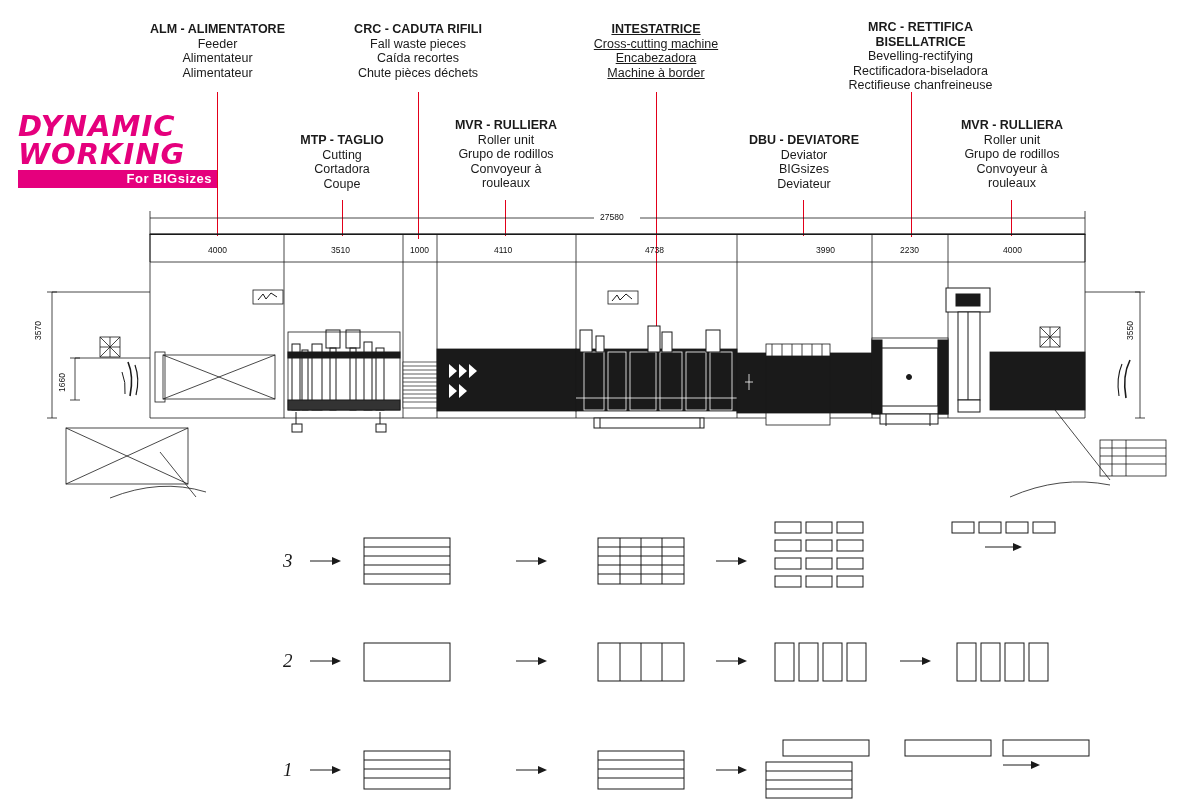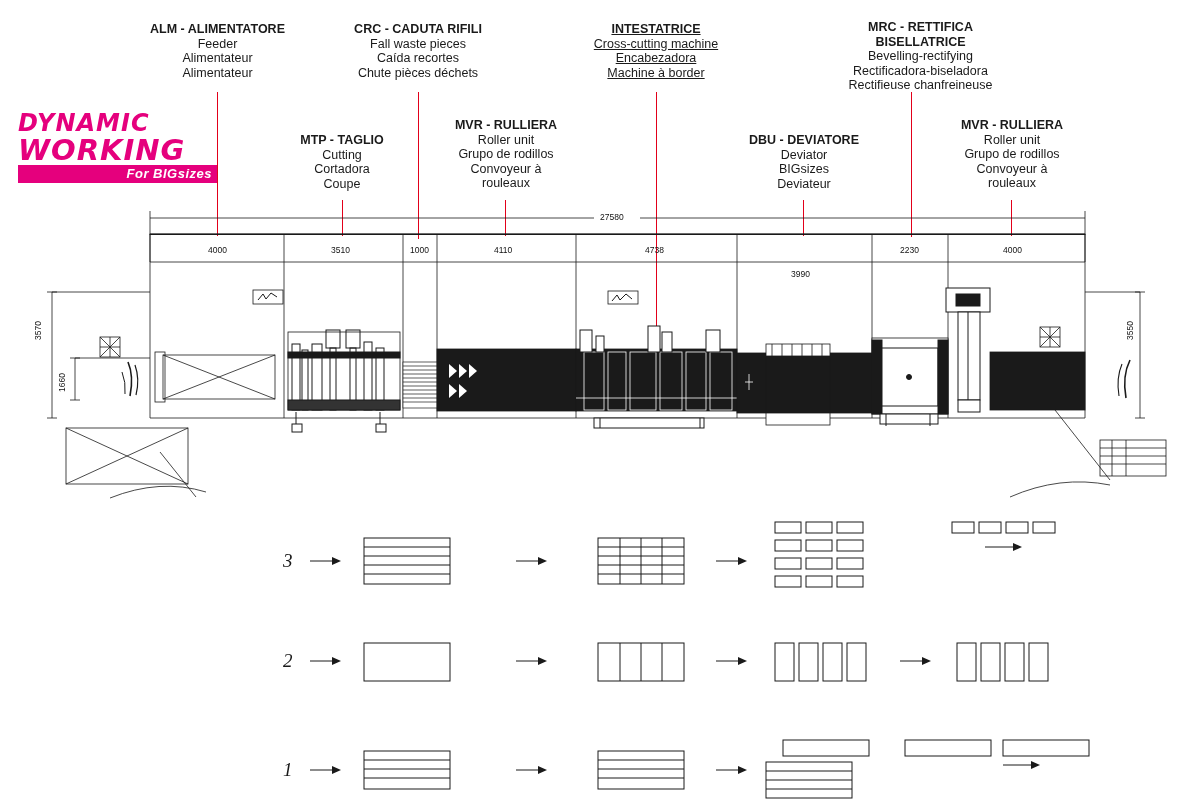--- a/index.html
+++ b/index.html
@@ -15,26 +15,26 @@
 
   
   .logo{position:absolute;left:18px;top:112px;width:200px;}
   .logo-l1,.logo-l2{
     font-family:"DejaVu Sans", sans-serif;
     font-weight:bold;font-style:italic;
     color:#e5007d;
     letter-spacing:1px;
     line-height:0.98;
   }
-  .logo-l1{font-size:24px;}
+  .logo-l1{font-size:29px;}
   .logo-l2{font-size:29px;}
   .logo-l3{
     text-align:right;
     background:#e5007d;color:#fff;
-    font-weight:bold;font-style:italic;
+    font-weight:bold;
     font-size:13px;
     padding:1px 6px 2px 10px;
     margin-top:1px;
     letter-spacing:0.5px;
   }
 
   
   .callout{position:absolute;text-align:center;line-height:14.5px;font-size:12.5px;color:#1a1a1a;}
   .callout .ttl{font-weight:bold;}
   .callout .ttl2{font-weight:bold;}
@@ -409,21 +409,21 @@
     </g>
   </svg>
   </div>
 
   <div class="dimtxt" style="left:600px;top:212px;">27580</div>
   <div class="dimtxt" style="left:208px;top:245px;">4000</div>
   <div class="dimtxt" style="left:331px;top:245px;">3510</div>
   <div class="dimtxt" style="left:410px;top:245px;">1000</div>
   <div class="dimtxt" style="left:494px;top:245px;">4110</div>
   <div class="dimtxt" style="left:645px;top:245px;">4738</div>
-  <div class="dimtxt" style="left:791px;top:245px;margin-top:24px;">3990</div>
+  <div class="dimtxt" style="left:816px;top:245px;">3990</div>
   <div class="dimtxt" style="left:900px;top:245px;">2230</div>
   <div class="dimtxt" style="left:1003px;top:245px;">4000</div>
 
   <div class="dimtxt" style="left:33px;top:340px;transform:rotate(-90deg);transform-origin:left top;">3570</div>
   <div class="dimtxt" style="left:57px;top:392px;transform:rotate(-90deg);transform-origin:left top;">1660</div>
   <div class="dimtxt" style="left:1125px;top:340px;transform:rotate(-90deg);transform-origin:left top;">3550</div>
 
   <div class="rownum" style="left:283px;top:550px;">3</div>
   <div class="rownum" style="left:283px;top:650px;">2</div>
   <div class="rownum" style="left:283px;top:759px;">1</div>

